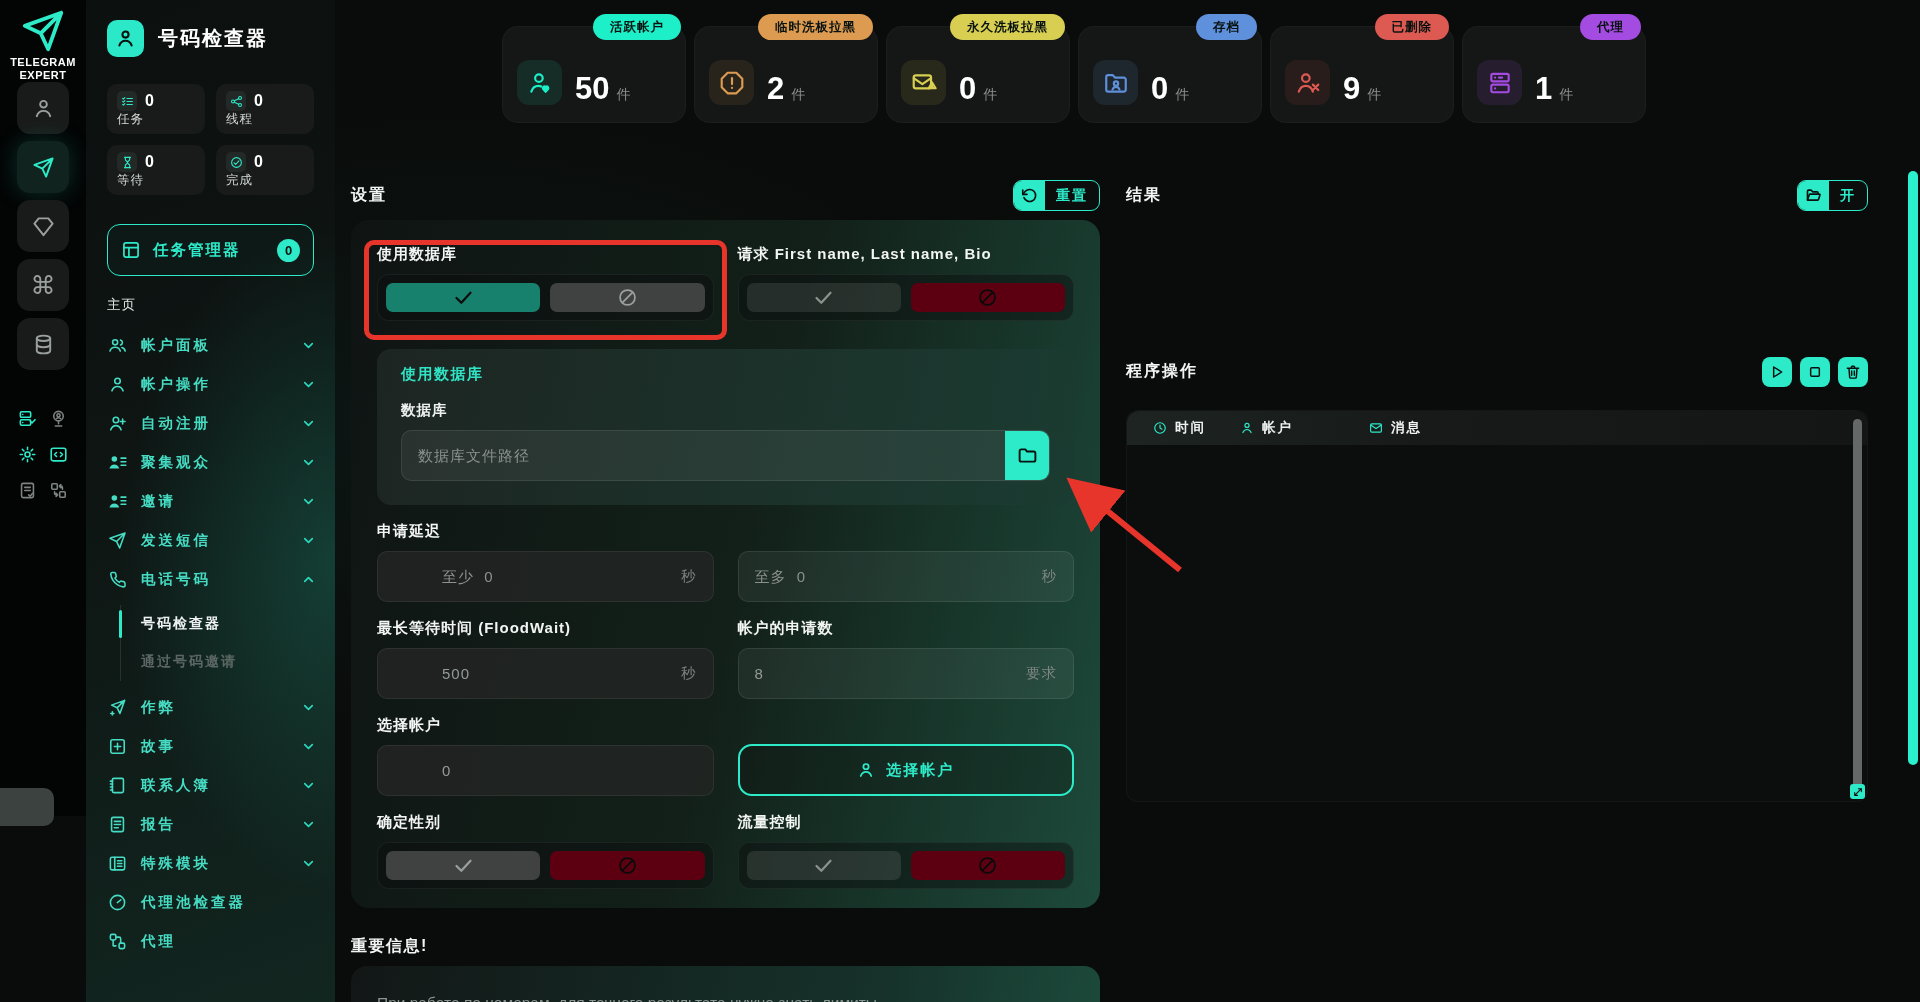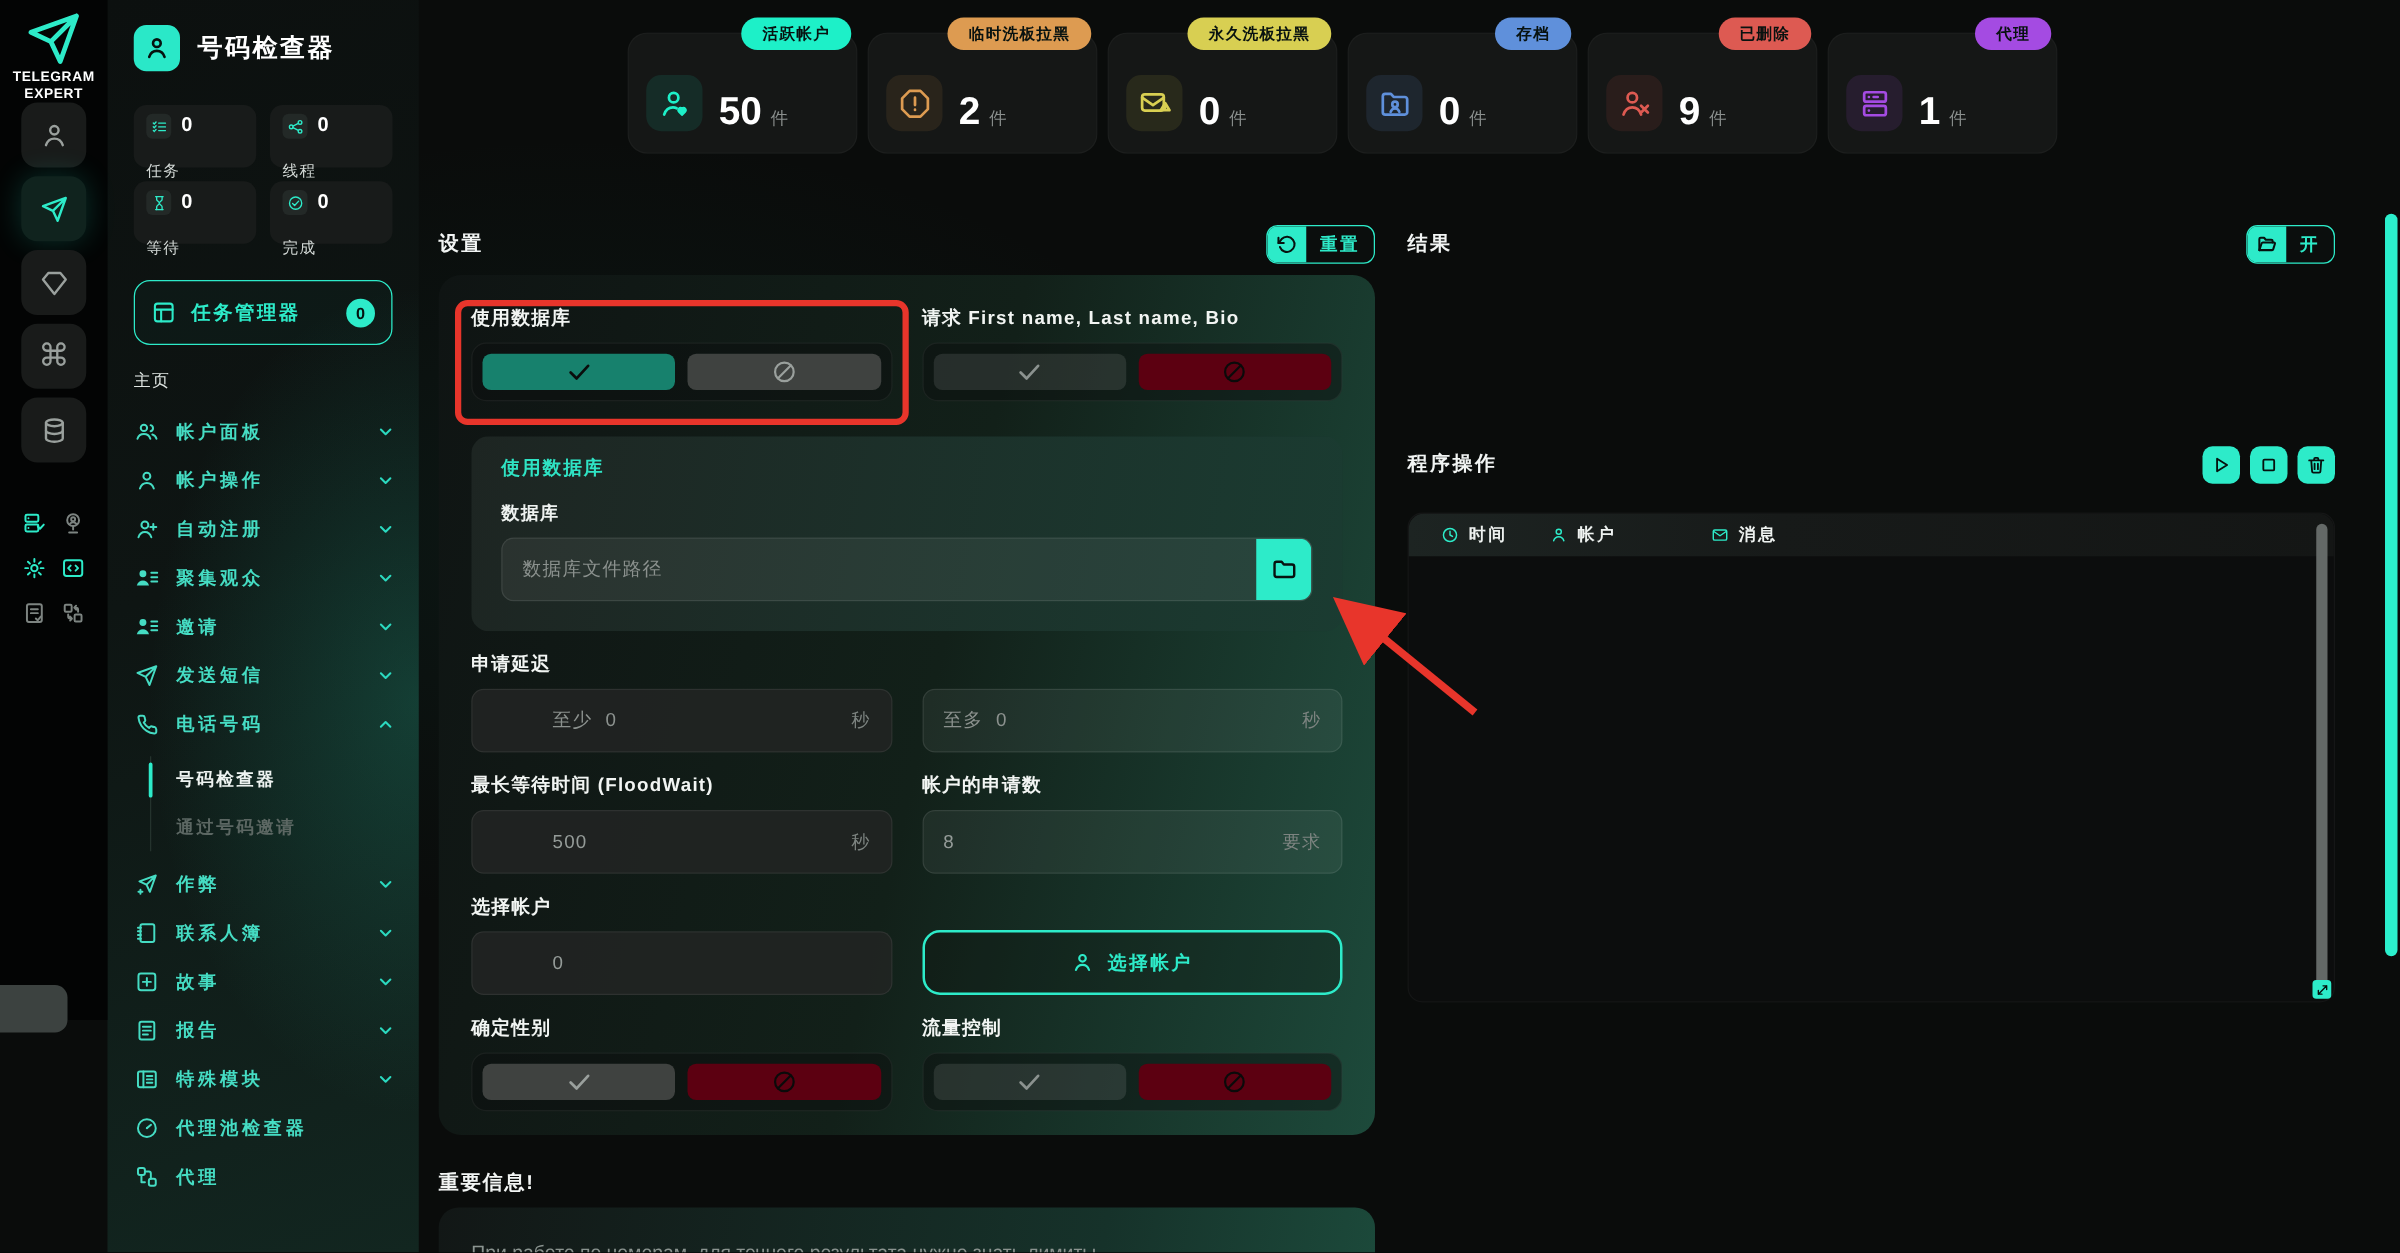--- a/index.html
+++ b/index.html
@@ -36,21 +36,21 @@
     display:flex; align-items:center; justify-content:center; }
   .shead-ic svg { width:21px; height:21px; stroke-width:2.4; }
   .stitle { font-size:20px; font-weight:bold; color:#fff; letter-spacing:2px; }
   .stats { margin-top:27px; display:grid; grid-template-columns:1fr 1fr; gap:11px; }
   .stile { height:50px; background:#181b1a; border-radius:10px; padding:7px 10px; }
   .trow { display:flex; align-items:center; gap:8px; }
   .ibox { width:20px; height:20px; border-radius:5px; background:#232927; color:#2debc9;
     display:flex; align-items:center; justify-content:center; }
   .ibox svg { width:13px; height:13px; }
   .tnum { font-size:16px; font-weight:bold; color:#fff; }
-  .tlabel { font-size:12.5px; color:#d3d9d6; margin-top:18px; letter-spacing:1px; }
+  .tlabel { font-size:12.5px; color:#d3d9d6; margin-top:0; letter-spacing:1px; }
   .taskmgr { margin-top:29px; height:52px; border:1.5px solid #2debc9; border-radius:13px;
     display:flex; align-items:center; gap:12px; padding:0 13px; color:#2debc9; cursor:pointer;
     background:rgba(42,232,200,0.03); }
   .taskmgr svg { width:20px; height:20px; }
   .tm-label { font-size:15.5px; font-weight:bold; letter-spacing:2px; }
   .tm-badge { margin-left:auto; width:23px; height:23px; border-radius:50%; background:#2debc9;
     color:#04110e; font-size:13px; font-weight:bold; display:flex; align-items:center; justify-content:center; }
   .home-label { margin-top:20px; font-size:13.5px; color:#dfe5e2; letter-spacing:1px; }
   .menu { margin-top:12px; }
   .mi { height:39px; display:flex; align-items:center; gap:14px; padding:0 20px 0 22px;
@@ -556,32 +556,32 @@
           <svg class="ic mic" viewBox="0 0 24 24">
             <use href="#i-plane-plus"></use>
           </svg>
           <span class="mlabel">作弊</span>
           <svg class="ic mchev" viewBox="0 0 24 24">
             <use href="#i-chevdown"></use>
           </svg>
         </div>
       <div class="mi">
           <svg class="ic mic" viewBox="0 0 24 24">
+            <use href="#i-plussquare"></use>
+          </svg>
+          <span class="mlabel">故事</span>
+          <svg class="ic mchev" viewBox="0 0 24 24">
+            <use href="#i-chevdown"></use>
+          </svg>
+        </div>
+      <div class="mi">
+          <svg class="ic mic" viewBox="0 0 24 24">
             <use href="#i-notebook"></use>
           </svg>
           <span class="mlabel">联系人簿</span>
-          <svg class="ic mchev" viewBox="0 0 24 24">
-            <use href="#i-chevdown"></use>
-          </svg>
-        </div>
-      <div class="mi">
-          <svg class="ic mic" viewBox="0 0 24 24">
-            <use href="#i-plussquare"></use>
-          </svg>
-          <span class="mlabel">故事</span>
           <svg class="ic mchev" viewBox="0 0 24 24">
             <use href="#i-chevdown"></use>
           </svg>
         </div>
       <div class="mi">
           <svg class="ic mic" viewBox="0 0 24 24">
             <use href="#i-doc"></use>
           </svg>
           <span class="mlabel">报告</span>
           <svg class="ic mchev" viewBox="0 0 24 24">

